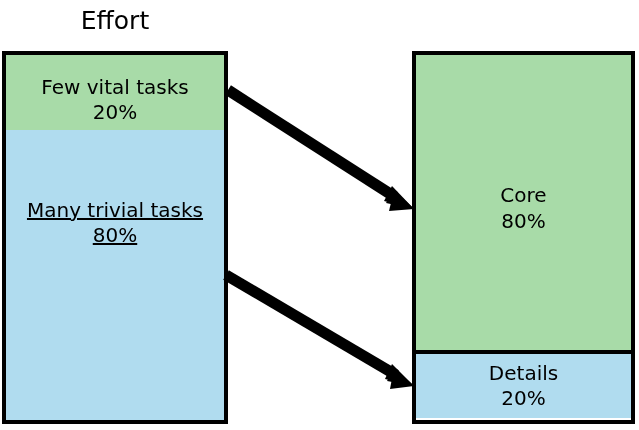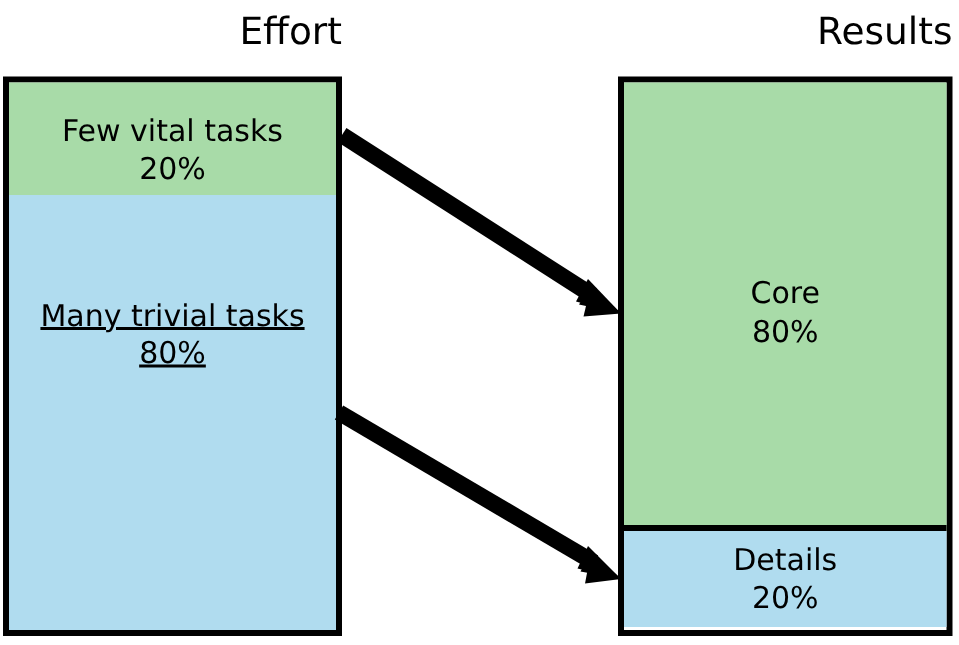--- a/index.html
+++ b/index.html
@@ -23,21 +23,21 @@
     width: 639px;
     height: 430px;
   }
 
   
   .col-title {
     position: absolute;
     font-size: 25px;
     line-height: 1;
     color: #000000;
-    text-align: right;
+    text-align: center;
     white-space: nowrap;
     font-weight: normal;
   }
   #title-effort {
     left: 2px;
     top: 8px;
     width: 226px;
   }
   #title-results {
     left: 412px;
@@ -133,21 +133,20 @@
     pointer-events: none;
   }
 </style>
 </head>
 <body>
 
 <div id="stage">
 
   <div class="col-title" id="title-effort">Effort</div>
 
-  <div class="col-title" id="title-results">Results</div>
 
   <div class="bar-column" id="effort-column">
 
     <div class="segment" id="effort-vital">
       <div class="seg-stack">
         <div class="seg-label">Few vital tasks</div>
         <div class="seg-value">20%</div>
       </div>
     </div>
 

